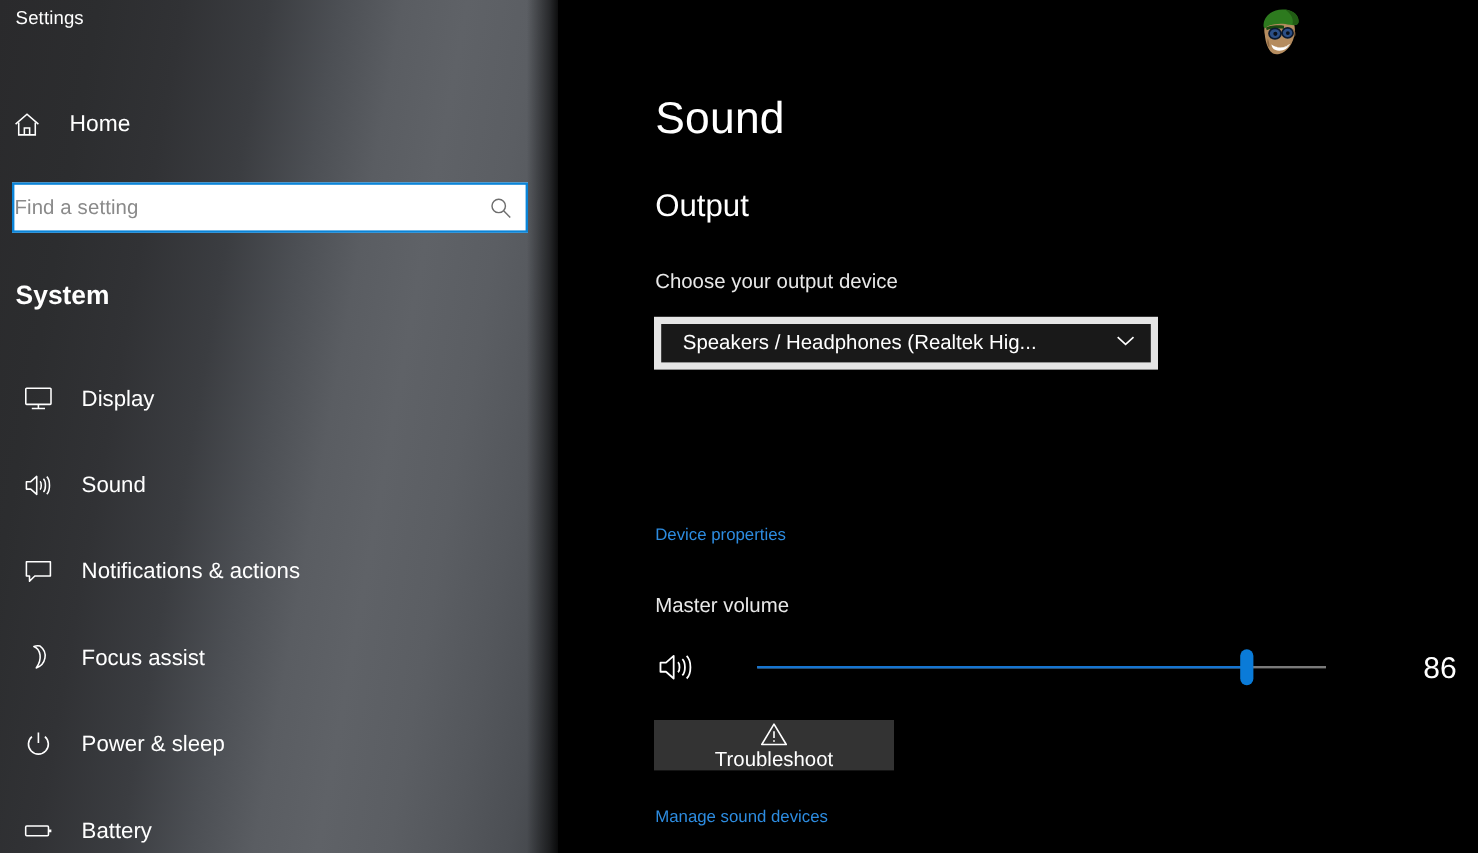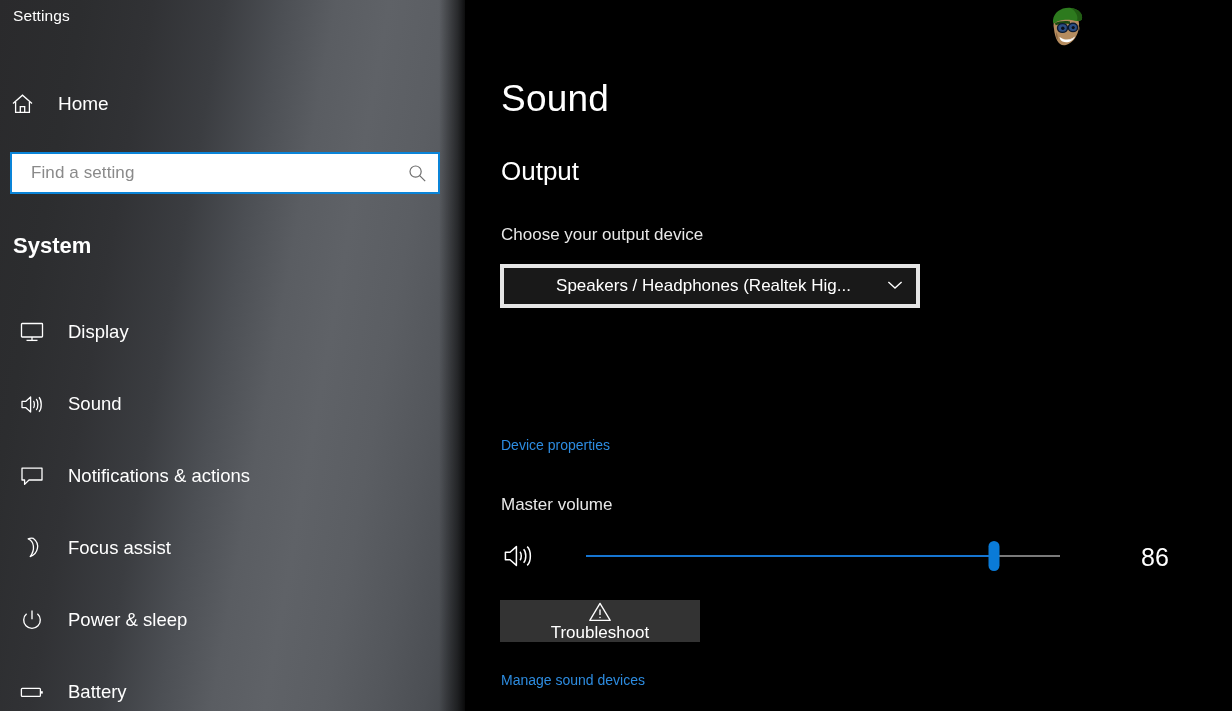--- a/index.html
+++ b/index.html
@@ -12,20 +12,21 @@
     height: 711px;
     overflow: hidden;
     font-family: "Liberation Sans", sans-serif;
     color: #ffffff;
     position: relative;
   }
   #app {
     position: absolute;
     inset: 0;
     display: flex;
+    gap: 45px;
   }
 
   
   #sidebar {
     position: relative;
     width: 465px;
     height: 711px;
     flex: 0 0 465px;
     background:
       linear-gradient(100deg,
@@ -94,21 +95,20 @@
     background: #ffffff;
     border: 2px solid #0a84d8;
     box-sizing: border-box;
     display: flex;
     align-items: center;
   }
   .search-box .ph {
     flex: 1;
     font-size: 17px;
     color: #8a8a8a;
-    padding-left: 19px;
     letter-spacing: 0.1px;
   }
   .search-box .mag {
     width: 42px;
     display: flex;
     justify-content: center;
     align-items: center;
   }
 
   .group-title {
@@ -175,25 +175,24 @@
     color: #e8e8e8;
   }
   .dropdown {
     position: absolute;
     left: 35px;
     top: 264px;
     width: 420px;
     height: 44px;
     box-sizing: border-box;
     background: #191919;
-    border: 4px solid #e5e5e5;
+    border: 6px solid #e5e5e5;
     display: flex;
     align-items: center;
     padding: 0 11px 0 18px;
-    text-align: center;
   }
   .dropdown .val {
     flex: 1;
     font-size: 17px;
     color: #ffffff;
     white-space: nowrap;
     overflow: hidden;
   }
   .desc {
     position: absolute;

